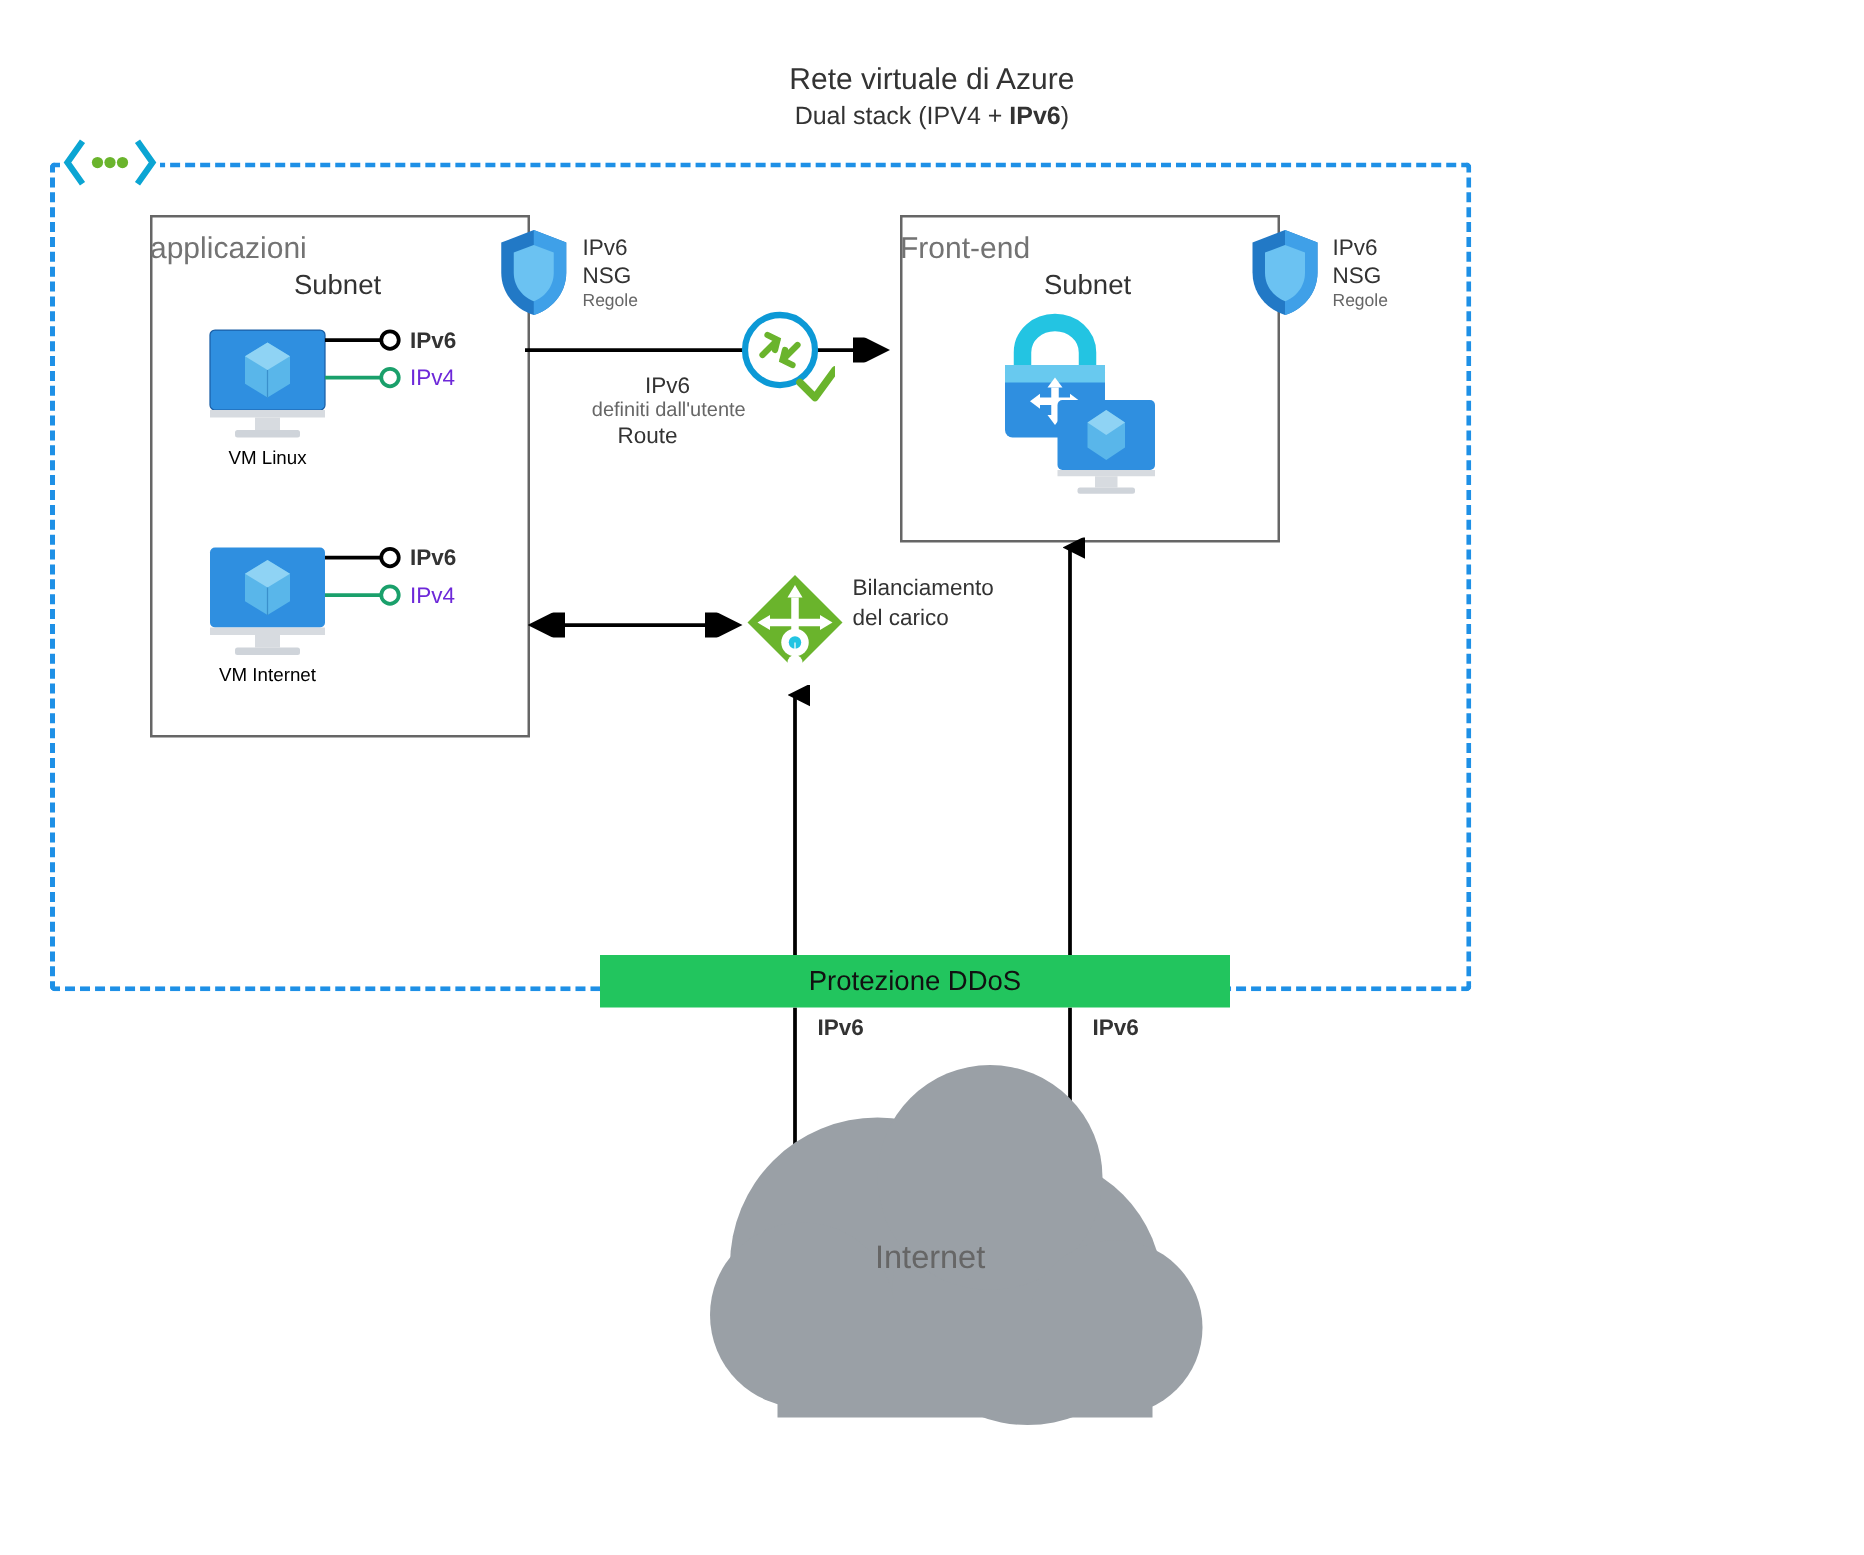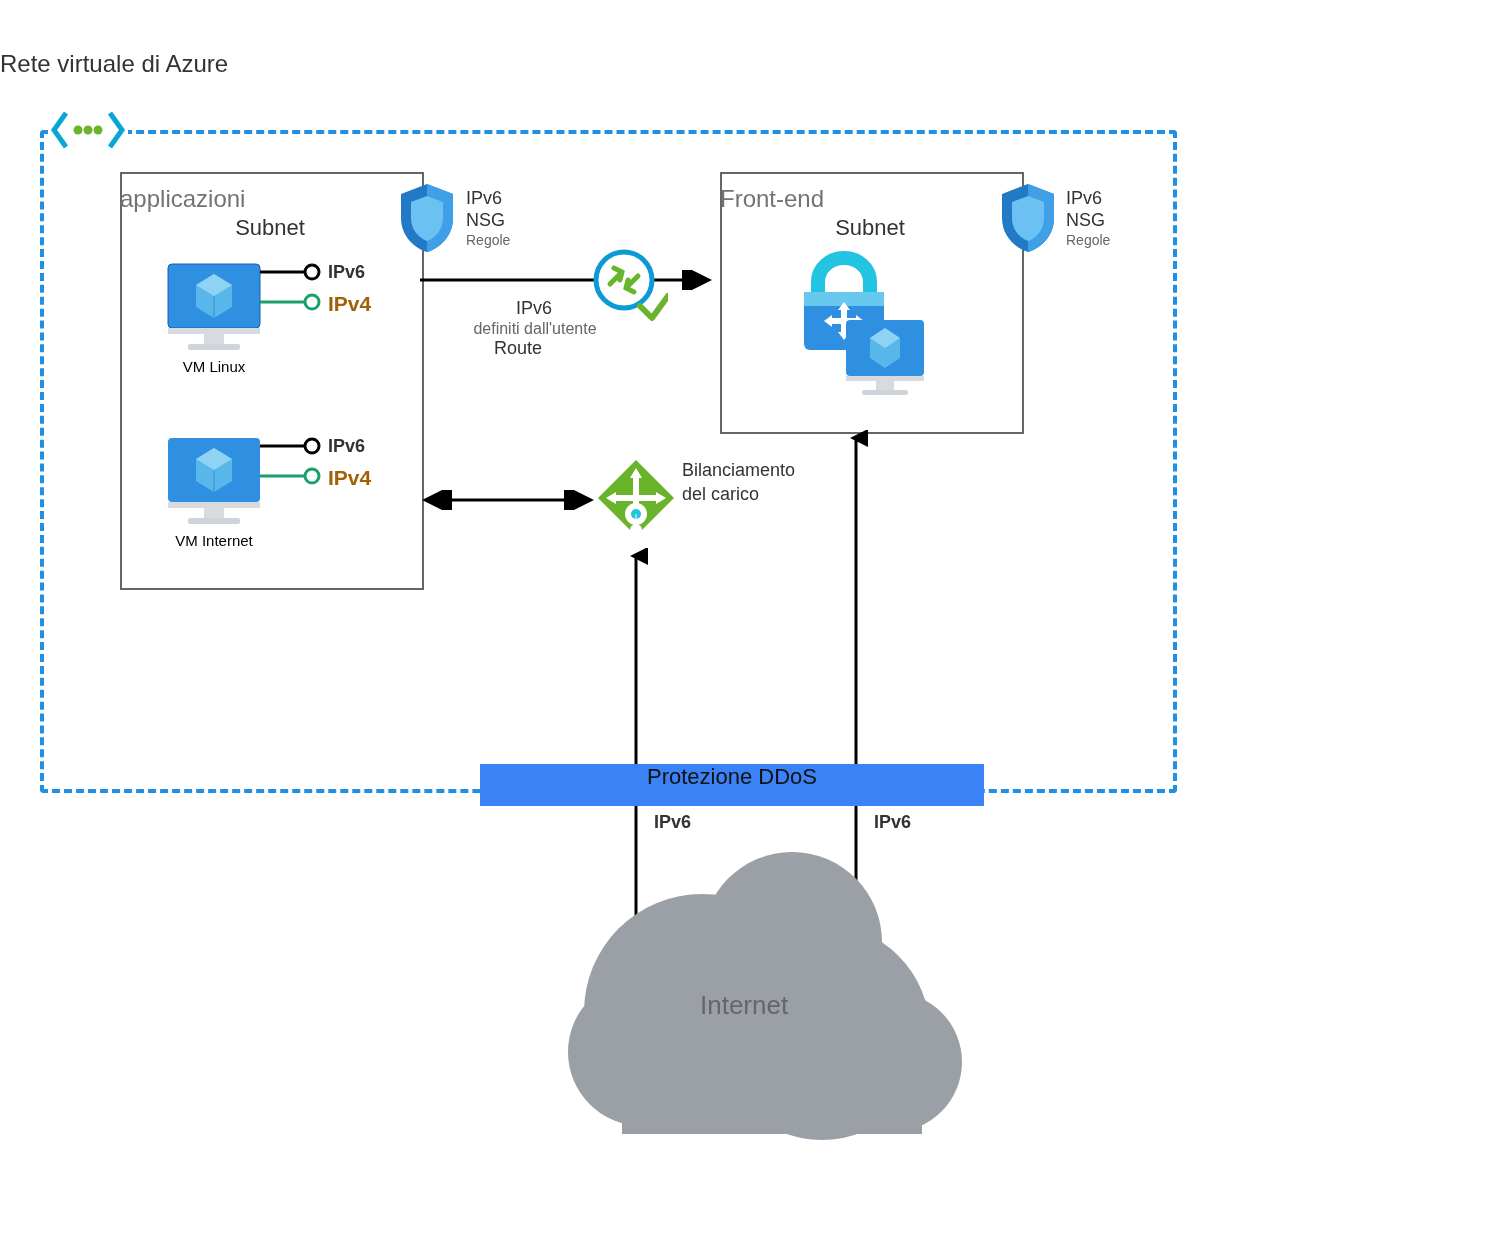--- a/index.html
+++ b/index.html
@@ -1,40 +1,43 @@
 <!DOCTYPE html>
 <html><head>
 <meta charset="utf-8">
 <style>
 html,body{margin:0;padding:0;background:#fff;font-family:"Segoe UI",Arial,sans-serif;color:#333}
 .stage{position:relative;width:1491px;height:1244px}
 .abs{position:absolute}
-.title-main{font-size:24px;text-align:left;color:#333}
+.title-main{font-size:24px;text-align:center;color:#333}
 .title-sub{font-size:20px;text-align:center;color:#333}
 .vnet-box{border:4px dashed #1e90e6;border-radius:4px}
 .subnet-box{border:2px solid #666}
 .subnet-title{font-size:24px;text-align:left;color:#737373}
 .subnet-sub{font-size:22px;text-align:center;color:#333}
 .vm-caption{font-size:15px;color:#000000;text-align:center}
 .nsg-text{font-size:18px;color:#333}
 .nsg-small{font-size:14px;color:#666}
 .route-text{text-align:center;font-size:18px;color:#333}
 .route-small{font-size:16px;color:#666}
 .lb-text{font-size:18px;color:#333}
-.ddos-bar{background:#3b82f6;color:#111;display:flex;justify-content:center;font-size:22px}
+.ddos-bar{background:#22c55e;color:#111;display:flex;align-items:center;justify-content:center;font-size:22px}
 .ipv6{font-size:18px;color:#333;font-weight:600}
-.ipv4{font-size:21px;color:#a16207;font-weight:700}
+.ipv4{font-size:18px;color:#6d28d9;font-weight:400}
 .internet-label{font-size:26px;color:#666;font-weight:400}
 </style>
 </head>
 <body>
 
 <div class="stage">
 
   <div class="abs title-main" style="left:0;top:50px;width:1491px">Rete virtuale di Azure</div>
+  <div class="abs title-sub" style="left:0;top:82px;width:1491px">
+    <span>Dual stack (IPV4 + </span><span style="font-weight:600">IPv6</span><span>)</span>
+  </div>
 
   <div class="abs vnet-box" style="left:40px;top:130px;width:1129px;height:655px"></div>
 
   <svg class="abs" style="left:48px;top:105px" width="80" height="50">
     <rect x="0" y="0" width="80" height="50" fill="#fff"></rect>
     <polyline points="18,8 6,25 18,42" fill="none" stroke="#0ba5d3" stroke-width="5"></polyline>
     <polyline points="62,8 74,25 62,42" fill="none" stroke="#0ba5d3" stroke-width="5"></polyline>
     <circle cx="30" cy="25" r="4.5" fill="#6ab42c"></circle>
     <circle cx="40" cy="25" r="4.5" fill="#6ab42c"></circle>
     <circle cx="50" cy="25" r="4.5" fill="#6ab42c"></circle>

